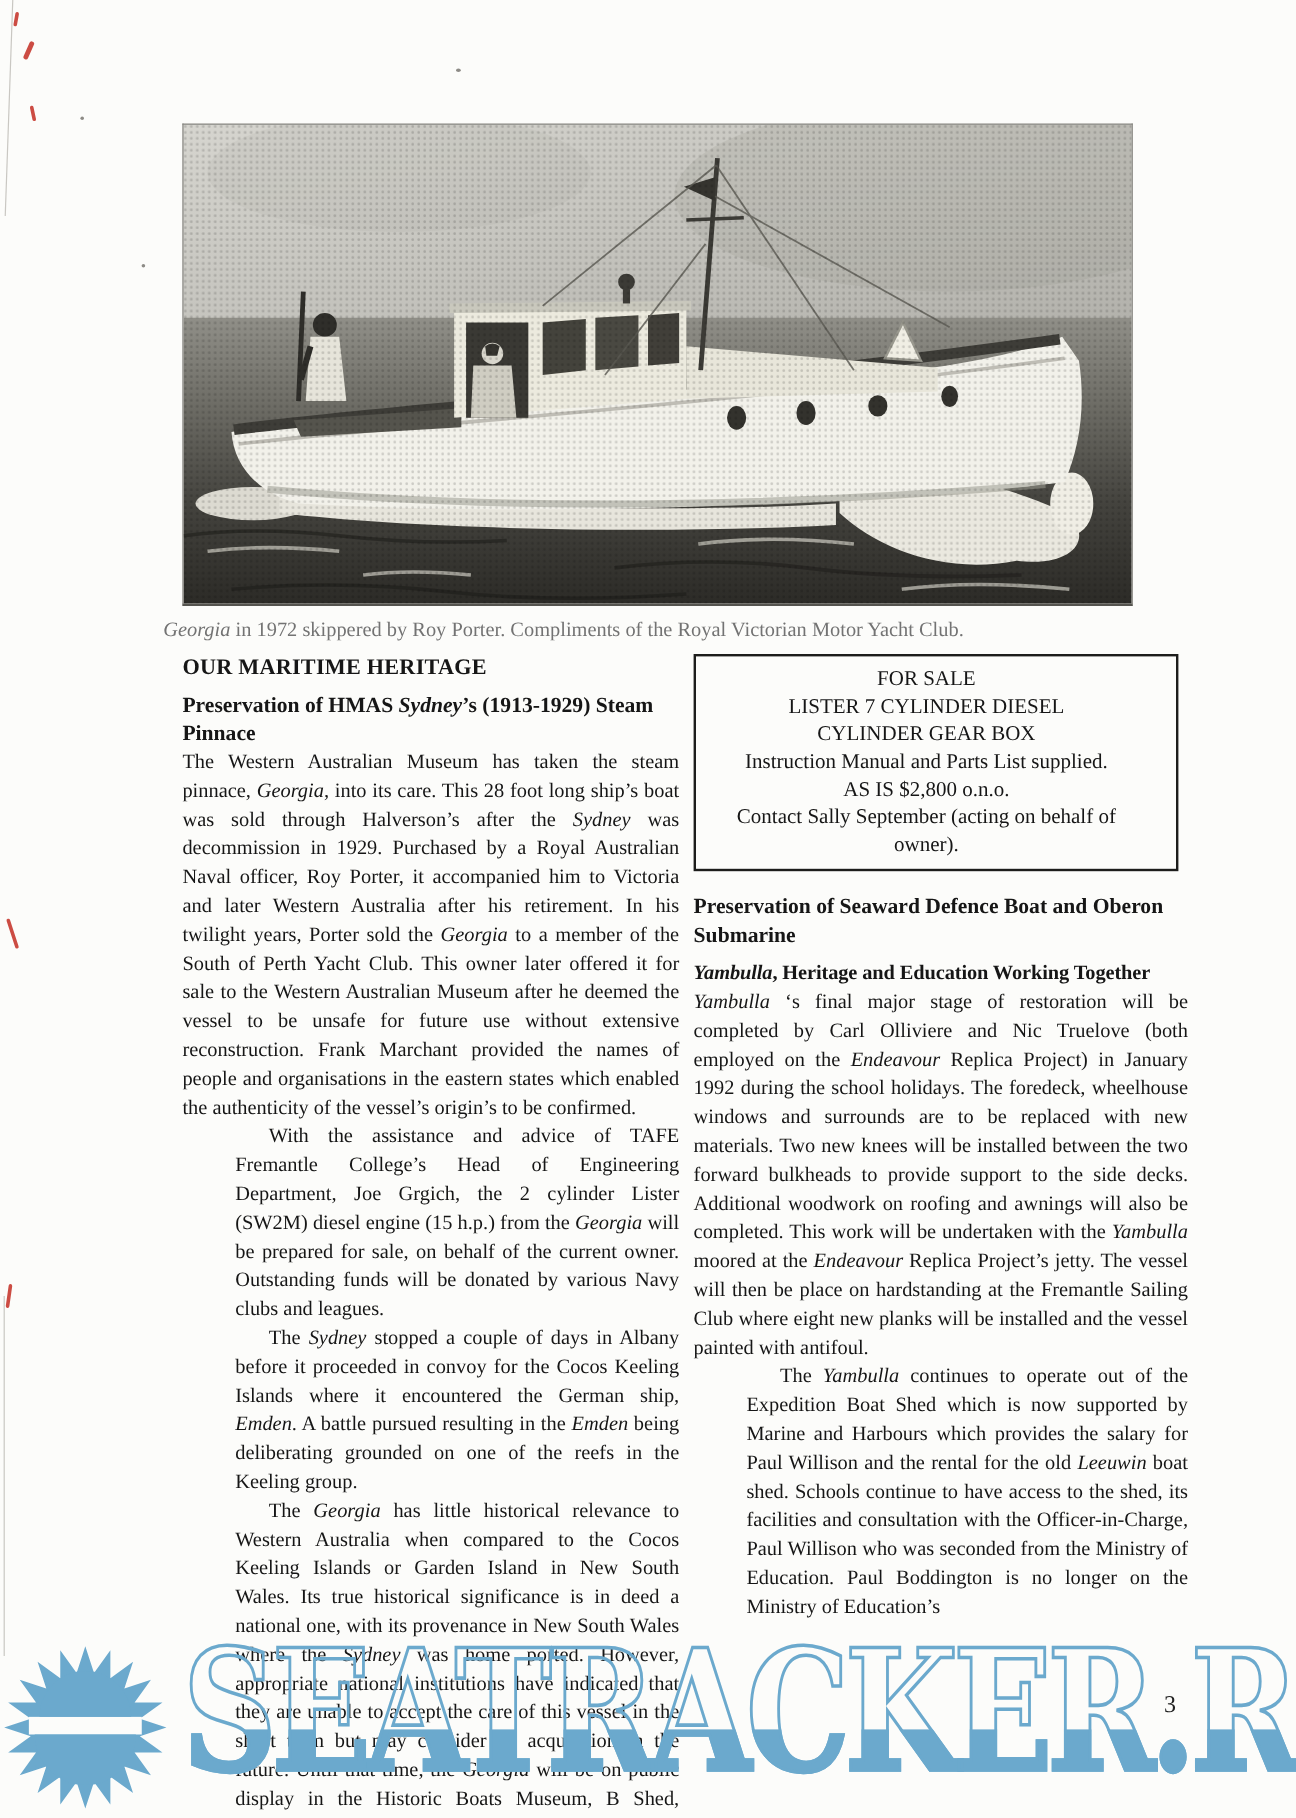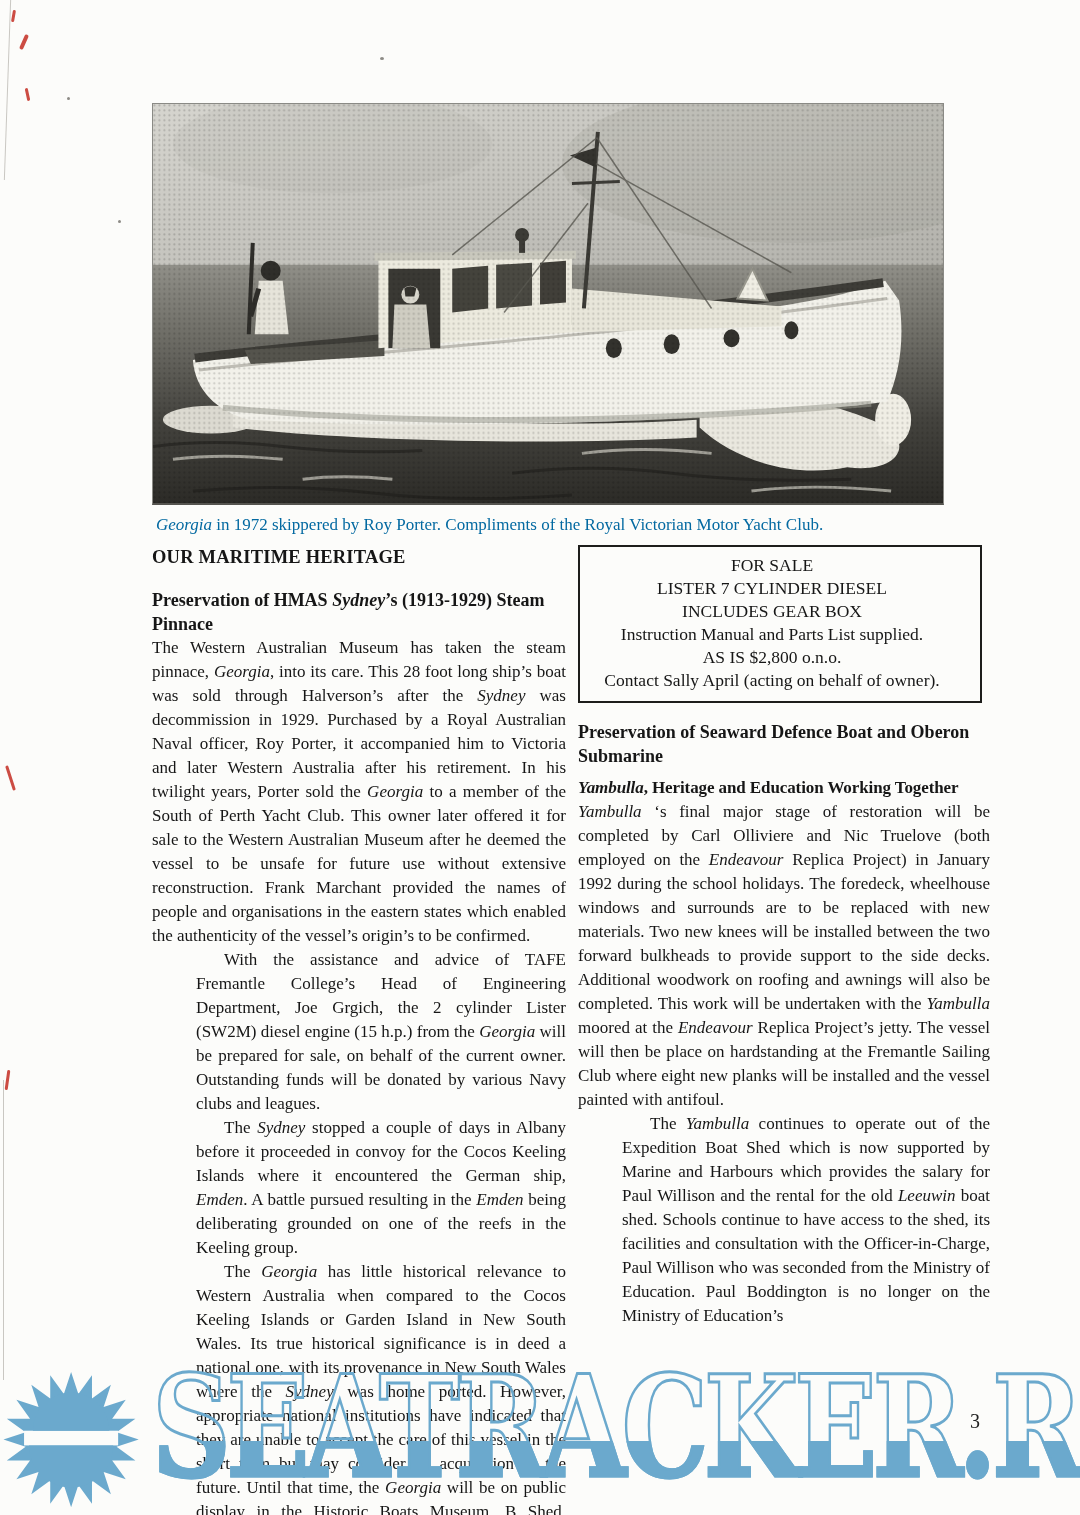--- a/index.html
+++ b/index.html
@@ -14,30 +14,30 @@
   .redmark{position:absolute;background:#c6392f;border-radius:2px;opacity:.9;}
 
   
   .photo{
     position:absolute;left:152px;top:103px;width:792px;height:402px;
     border:1px solid #8a8a85;border-bottom:2px solid #55544f;box-sizing:border-box;
     background:#c5c4bf;
   }
   .photo svg{display:block;width:100%;height:100%;}
   .caption{
-    position:absolute;left:156px;top:514px;width:800px;
-    font-size:17px;line-height:22px;color:#0369a1;
+    position:absolute;left:136px;top:514px;width:800px;
+    font-size:17px;line-height:22px;color:#737373;
   }
 
   
   .col{position:absolute;top:545px;}
   .col.left{left:152px;width:414px;}
   .col.right{left:578px;width:412px;}
   .col h1{
-    font-size:18.5px;line-height:24px;margin:0 0 19px 0;font-weight:bold;letter-spacing:.2px;
+    font-size:18.5px;line-height:24px;margin:0 0 6px 0;font-weight:bold;letter-spacing:.2px;
   }
   .col h2{
     font-size:18px;line-height:24px;margin:0;font-weight:bold;
   }
   .col h2.yam{font-size:17px;margin-top:8px;letter-spacing:-.1px;}
   .col p{
     margin:0;font-size:17px;line-height:24px;text-align:justify;
   }
   .col p.indent{text-indent:28px;margin-left:44px;}
 
@@ -187,24 +187,24 @@
     <p>The Western Australian Museum has taken the steam pinnace, <i>Georgia</i>, into its care. This 28 foot long ship’s boat was sold through Halverson’s after the <i>Sydney</i> was decommission in 1929. Purchased by a Royal Australian Naval officer, Roy Porter, it accompanied him to Victoria and later Western Australia after his retirement. In his twilight years, Porter sold the <i>Georgia</i> to a member of the South of Perth Yacht Club. This owner later offered it for sale to the Western Australian Museum after he deemed the vessel to be unsafe for future use without extensive reconstruction. Frank Marchant provided the names of people and organisations in the eastern states which enabled the authenticity of the vessel’s origin’s to be confirmed.</p>
     <p class="indent">With the assistance and advice of TAFE Fremantle College’s Head of Engineering Department, Joe Grgich, the 2 cylinder Lister (SW2M) diesel engine (15 h.p.) from the <i>Georgia</i> will be prepared for sale, on behalf of the current owner. Outstanding funds will be donated by various Navy clubs and leagues.</p>
     <p class="indent">The <i>Sydney</i> stopped a couple of days in Albany before it proceeded in convoy for the Cocos Keeling Islands where it encountered the German ship, <i>Emden</i>. A battle pursued resulting in the <i>Emden</i> being deliberating grounded on one of the reefs in the Keeling group.</p>
     <p class="indent">The <i>Georgia</i> has little historical relevance to Western Australia when compared to the Cocos Keeling Islands or Garden Island in New South Wales. Its true historical significance is in deed a national one, with its provenance in New South Wales where the <i>Sydney</i> was home ported. However, appropriate national institutions have indicated that they are unable to accept the care of this vessel in the short term but may consider its acquisition in the future. Until that time, the <i>Georgia</i> will be on public display in the Historic Boats Museum, B Shed, Victoria Quay.</p>
   </div>
 
   <div class="col right">
     <div class="sale-box">
       <div>FOR SALE</div>
       <div>LISTER 7 CYLINDER DIESEL</div>
-      <div>INCLUDES GEAR BOX</div>
+      <div>CYLINDER GEAR BOX</div>
       <div>Instruction Manual and Parts List supplied.</div>
       <div>AS IS $2,800 o.n.o.</div>
-      <div>Contact Sally April (acting on behalf of owner).</div>
+      <div>Contact Sally September (acting on behalf of owner).</div>
     </div>
     <h2>Preservation of Seaward Defence Boat and Oberon Submarine</h2>
     <h2 class="yam"><i>Yambulla</i>, Heritage and Education Working Together</h2>
     <p><i>Yambulla</i> ‘s final major stage of restoration will be completed by Carl Olliviere and Nic Truelove (both employed on the <i>Endeavour</i> Replica Project) in January 1992 during the school holidays. The foredeck, wheelhouse windows and surrounds are to be replaced with new materials. Two new knees will be installed between the two forward bulkheads to provide support to the side decks. Additional woodwork on roofing and awnings will also be completed. This work will be undertaken with the <i>Yambulla</i> moored at the <i>Endeavour</i> Replica Project’s jetty. The vessel will then be place on hardstanding at the Fremantle Sailing Club where eight new planks will be installed and the vessel painted with antifoul.</p>
     <p class="indent">The <i>Yambulla</i> continues to operate out of the Expedition Boat Shed which is now supported by Marine and Harbours which provides the salary for Paul Willison and the rental for the old <i>Leeuwin</i> boat shed. Schools continue to have access to the shed, its facilities and consultation with the Officer-in-Charge, Paul Willison who was seconded from the Ministry of Education. Paul Boddington is no longer on the Ministry of Education’s</p>
   </div>
 
   <div class="pagenum">3</div>
 
   <div class="watermark">

